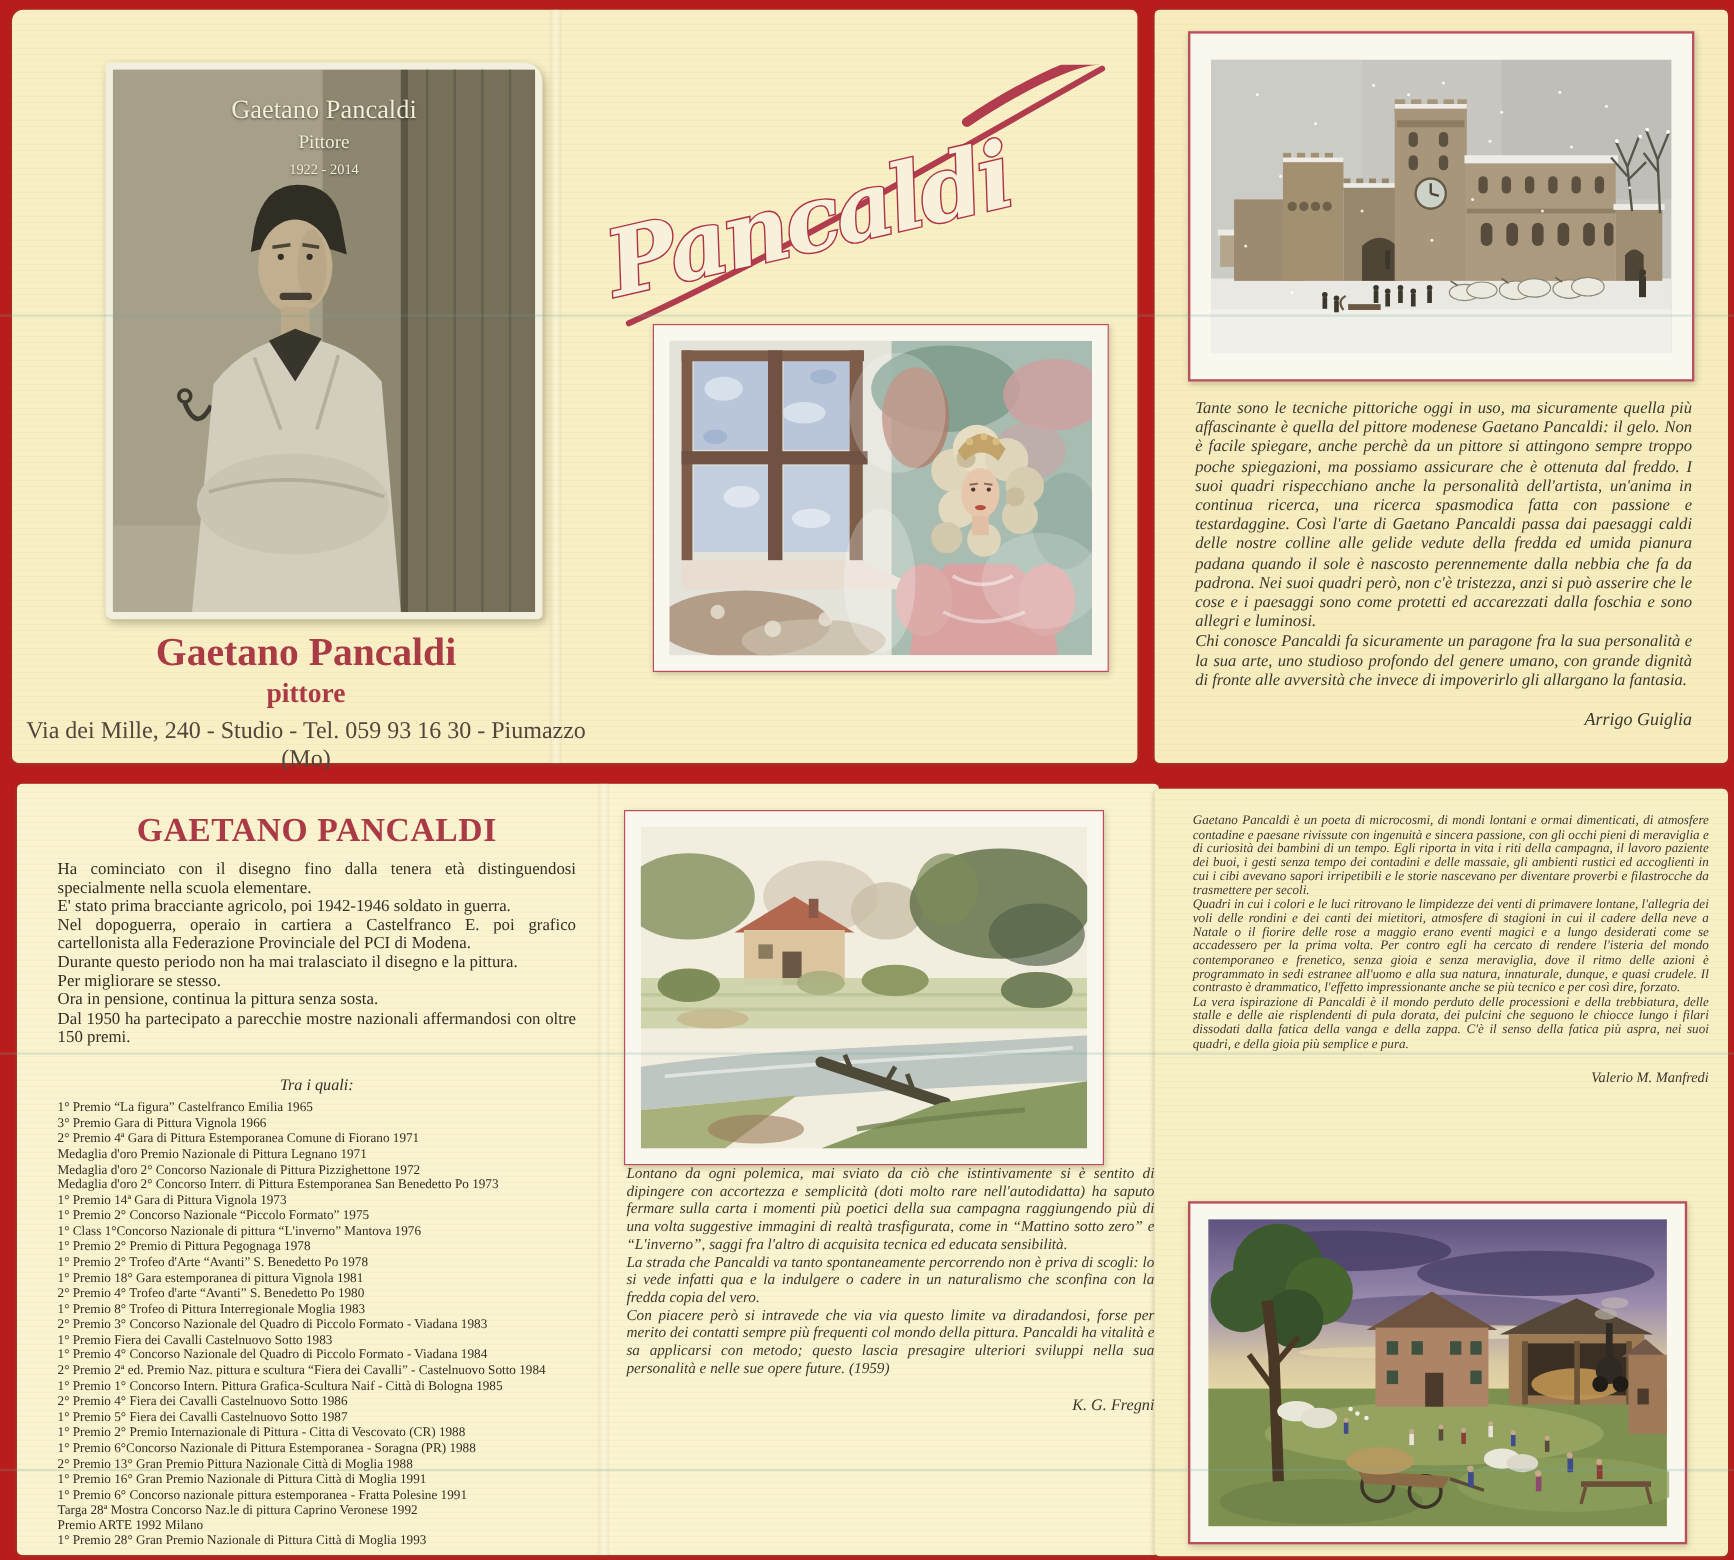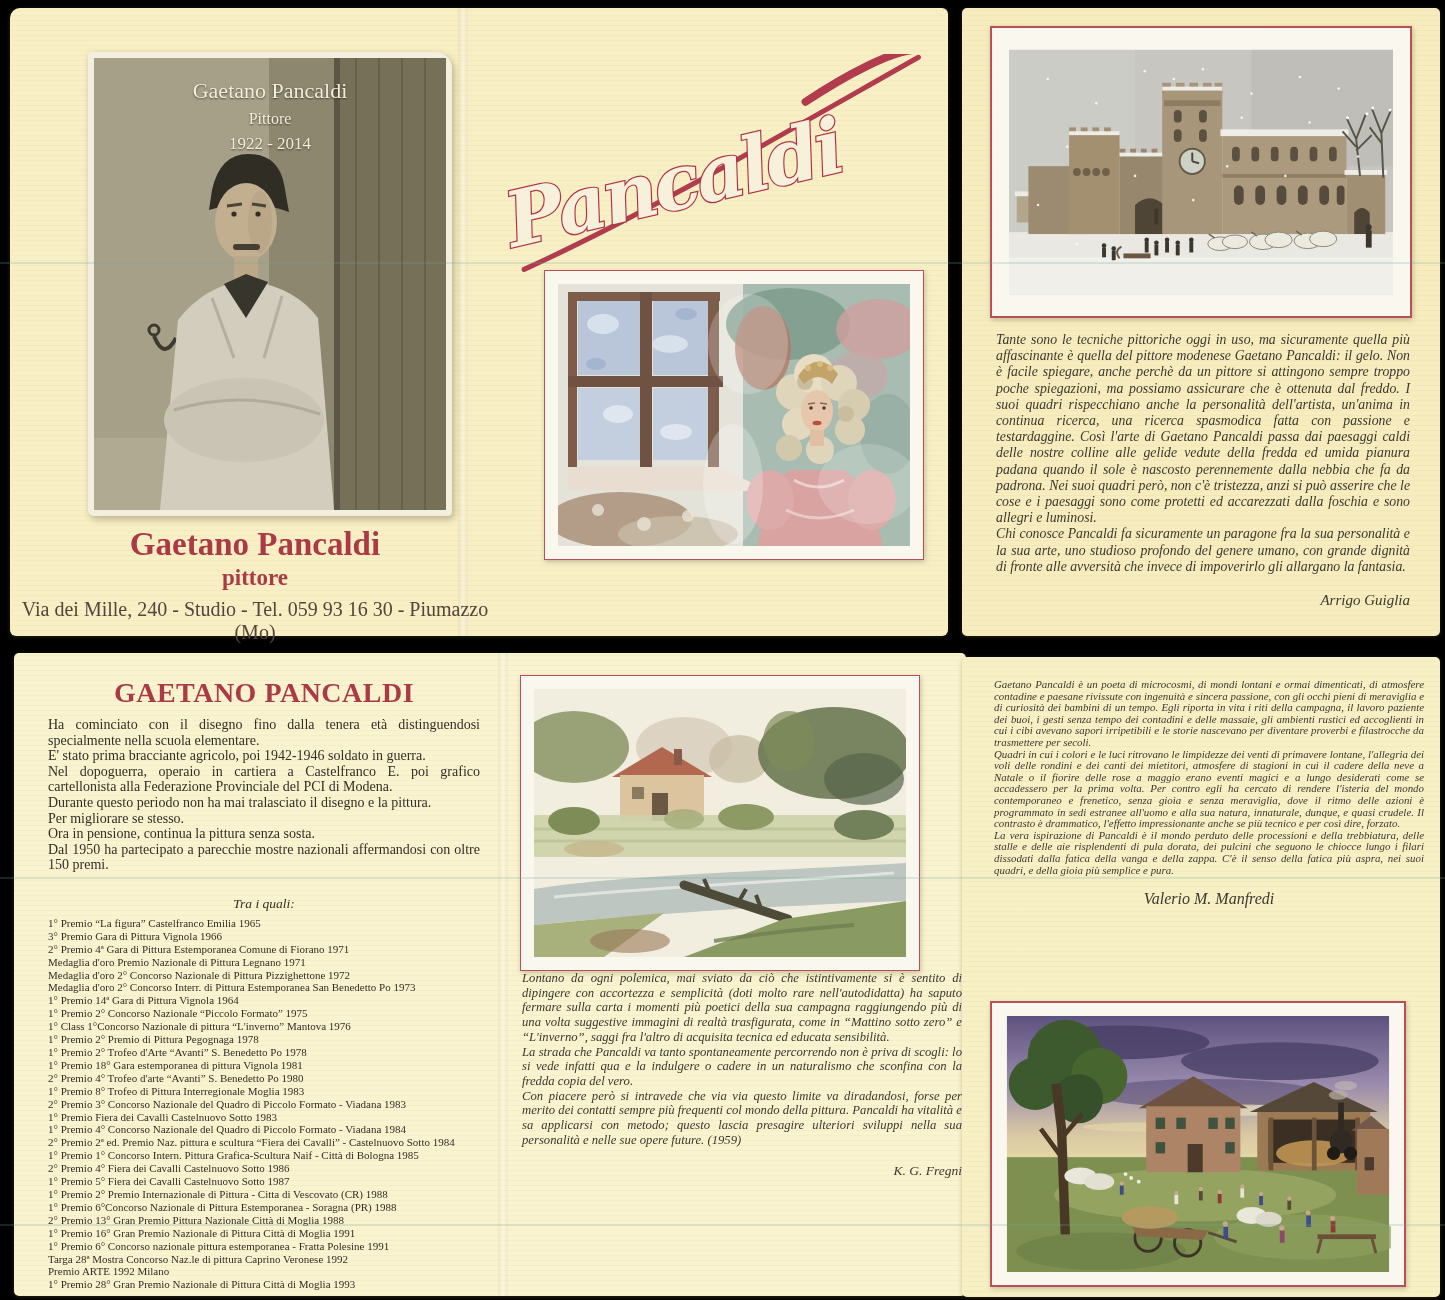--- a/index.html
+++ b/index.html
@@ -1,36 +1,36 @@
 <!DOCTYPE html>
 <html><head>
 <meta charset="utf-8">
 <style>
   html,body{margin:0;padding:0;background:#f0efeb;}
-  .canvas{position:relative;width:1445px;height:1300px;background:#000000;overflow:hidden;
+  .canvas{position:relative;width:1445px;height:1300px;background:#b91c1c;overflow:hidden;
           font-family:"Liberation Serif",serif;}
   .sheet{position:absolute;border-radius:5px;box-shadow:0 1px 4px rgba(110,100,60,.35);
          background-image:repeating-linear-gradient(0deg,rgba(140,120,60,.045) 0 1px,transparent 1px 5px);}
   .sheet-tl{left:10px;top:8px;width:938px;height:628px;background-color:#f8efc5;border-radius:10px 6px 6px 6px;}
   .sheet-tr{left:962px;top:8px;width:478px;height:628px;background-color:#f6ecbd;}
   .sheet-bl{left:14px;top:653px;width:952px;height:643px;background-color:#faf3cf;}
   .sheet-br{left:962px;top:657px;width:478px;height:640px;background-color:#f8f0c5;}
   .fold{position:absolute;top:0;width:10px;height:100%;
         background:linear-gradient(90deg,rgba(150,130,80,.10),rgba(255,255,255,.28),rgba(150,130,80,.08));}
   .scanline{position:absolute;left:0;width:1445px;height:2px;background:rgba(110,170,160,.22);z-index:6;}
 
   
   .photo-frame{position:absolute;left:78px;top:44px;width:352px;height:452px;background:#f3efdf;
                padding:6px;box-shadow:2px 3px 7px rgba(90,80,50,.4);border-radius:4px 16px 4px 6px;}
   .photo-art{width:100%;height:100%;display:block;}
   .photo-caption{position:absolute;top:26px;left:0;width:100%;text-align:center;color:#f3eeda;
                  text-shadow:0 1px 2px rgba(40,35,25,.75);}
   .cap-name{font-size:22px;}
   .cap-title{font-size:16px;margin-top:6px;}
-  .cap-years{font-size:17px;margin-top:6px;}
+  .cap-years{font-size:12px;margin-top:6px;}
   .tl-name{position:absolute;left:10px;top:518px;width:470px;text-align:center;
            font-size:33px;font-weight:bold;color:#aa3a46;}
   .tl-pittore{position:absolute;left:10px;top:557px;width:470px;text-align:center;
               font-size:23px;font-weight:bold;color:#aa3a46;}
   .tl-address{position:absolute;left:10px;top:590px;width:470px;text-align:center;
               font-size:20px;color:#54453c;}
   .signature-svg{position:absolute;left:455px;top:46px;width:480px;height:220px;}
 
   
   .frame{position:absolute;background:#f9f7ee;border:1px solid #b8505c;box-shadow:1px 2px 5px rgba(90,80,50,.3);}
@@ -42,21 +42,21 @@
 
   
   .article{font-style:italic;text-align:justify;color:#3c382e;}
   .article .par{margin:0;}
   .tr-text{position:absolute;left:34px;top:324px;width:414px;font-size:13.8px;line-height:16.2px;}
   .bm-text{position:absolute;left:508px;top:318px;width:440px;font-size:12.7px;line-height:14.7px;}
   .br-text{position:absolute;left:32px;top:22px;width:430px;font-size:10.9px;line-height:11.6px;}
   .sig-right{text-align:right;margin-top:17px;font-style:italic;}
   .tr-text .sig-right{font-size:15px;}
   .bm-text .sig-right{font-size:13.5px;}
-  .br-text .sig-right{font-size:16px;text-align:center;}
+  .br-text .sig-right{font-size:12px;}
 
   
   .bl-col{position:absolute;left:34px;top:24px;width:432px;color:#332e26;}
   .bl-title{text-align:center;font-size:28px;font-weight:bold;color:#aa3a46;letter-spacing:.5px;margin:0 0 8px;}
   .bl-bio .bio-line{font-size:14px;line-height:15.6px;text-align:justify;}
   .bl-awards-intro{text-align:center;font-style:italic;font-size:13.5px;margin:23px 0 5px;}
   .bl-awards .award-line{font-size:11px;line-height:12.9px;white-space:nowrap;}
 </style>
 </head>
 <body>
@@ -331,21 +331,21 @@
           <div class="bio-line">Dal 1950 ha partecipato a parecchie mostre nazionali affermandosi con oltre 150 premi.</div>
         </div>
       <div class="bl-awards-intro">Tra i quali:</div>
       <div class="bl-awards">
           <div class="award-line">1° Premio “La figura” Castelfranco Emilia 1965</div>
           <div class="award-line">3° Premio Gara di Pittura Vignola 1966</div>
           <div class="award-line">2° Premio 4ª Gara di Pittura Estemporanea Comune di Fiorano 1971</div>
           <div class="award-line">Medaglia d'oro Premio Nazionale di Pittura Legnano 1971</div>
           <div class="award-line">Medaglia d'oro 2° Concorso Nazionale di Pittura Pizzighettone 1972</div>
           <div class="award-line">Medaglia d'oro 2° Concorso Interr. di Pittura Estemporanea San Benedetto Po 1973</div>
-          <div class="award-line">1° Premio 14ª Gara di Pittura Vignola 1964</div>
+          <div class="award-line">1° Premio 14ª Gara di Pittura Vignola 1973</div>
           <div class="award-line">1° Premio 2° Concorso Nazionale “Piccolo Formato” 1975</div>
           <div class="award-line">1° Class 1°Concorso Nazionale di pittura “L'inverno” Mantova 1976</div>
           <div class="award-line">1° Premio 2° Premio di Pittura Pegognaga 1978</div>
           <div class="award-line">1° Premio 2° Trofeo d'Arte “Avanti” S. Benedetto Po 1978</div>
           <div class="award-line">1° Premio 18° Gara estemporanea di pittura Vignola 1981</div>
           <div class="award-line">2° Premio 4° Trofeo d'arte “Avanti” S. Benedetto Po 1980</div>
           <div class="award-line">1° Premio 8° Trofeo di Pittura Interregionale Moglia 1983</div>
           <div class="award-line">2° Premio 3° Concorso Nazionale del Quadro di Piccolo Formato - Viadana 1983</div>
           <div class="award-line">1° Premio Fiera dei Cavalli Castelnuovo Sotto 1983</div>
           <div class="award-line">1° Premio 4° Concorso Nazionale del Quadro di Piccolo Formato - Viadana 1984</div>

